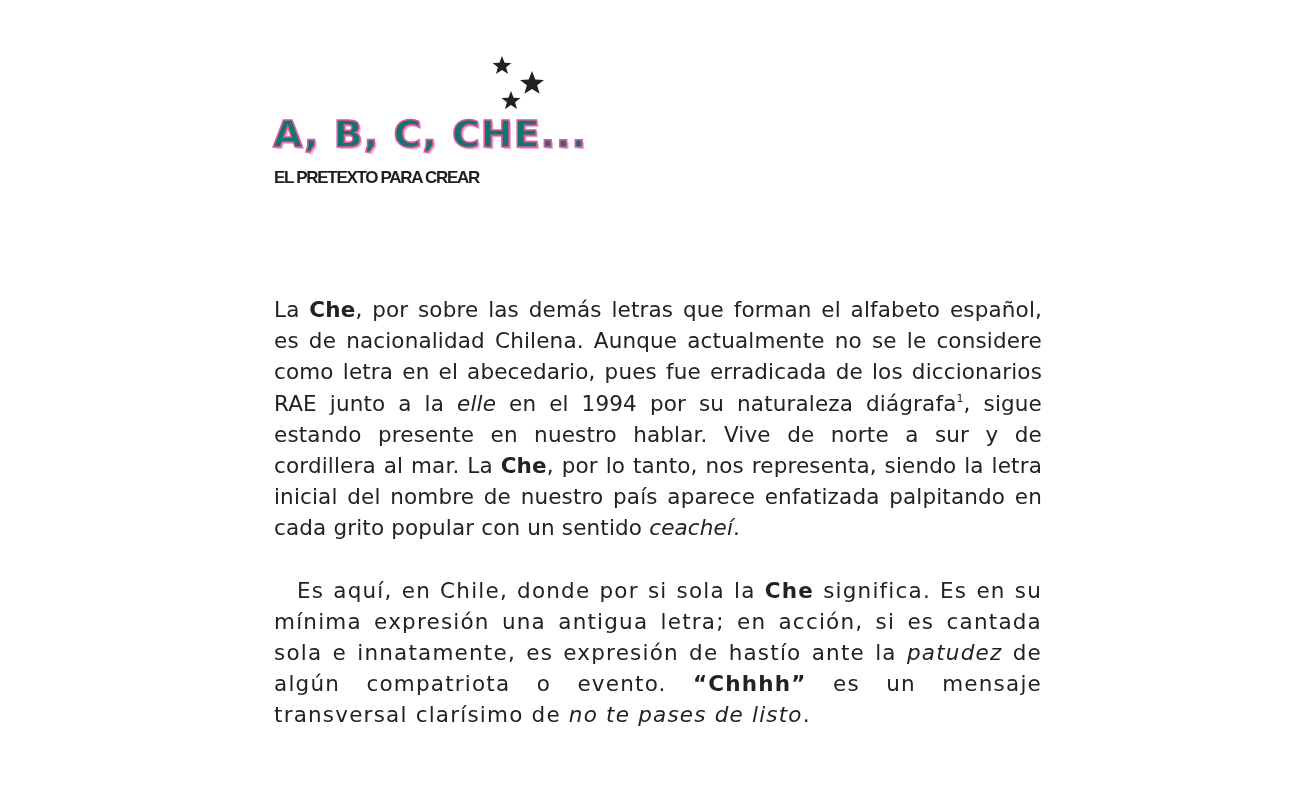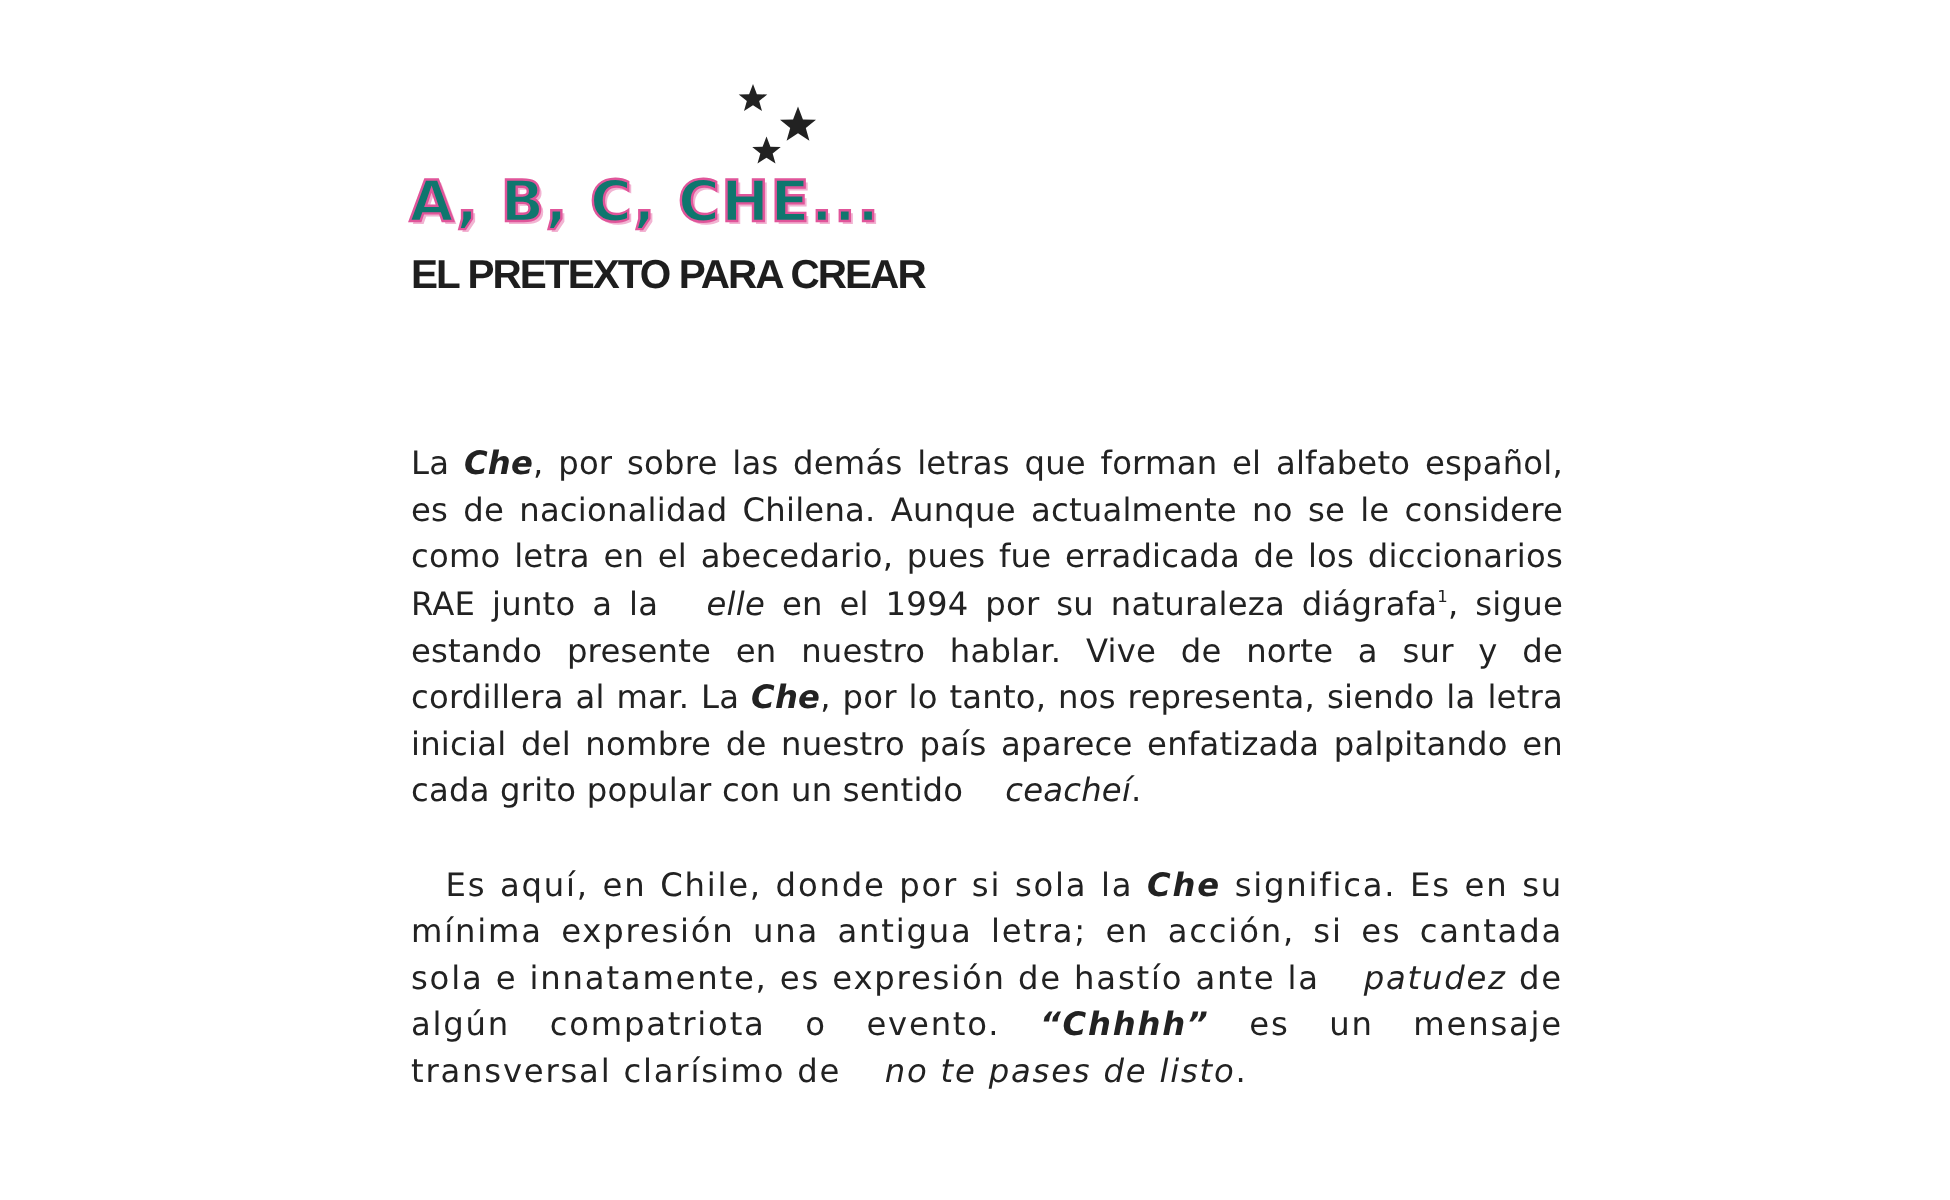--- a/index.html
+++ b/index.html
@@ -35,21 +35,21 @@
       text-shadow: 2px 2px 0 #f2b3d2;
       line-height: 44px;
       white-space: nowrap;
     }
     .subtitle {
       position: absolute;
       left: 274px;
       top: 168px;
       font-family: "Liberation Sans", sans-serif;
       font-weight: bold;
-      font-size: 27px;
+      font-size: 17px;
       letter-spacing: -1.3px;
       color: #1e1e1e;
       white-space: nowrap;
     }
     .body-text {
       position: absolute;
       left: 274px;
       top: 294px;
       width: 768px;
       font-family: "DejaVu Sans", sans-serif;
@@ -64,25 +64,23 @@
     }
     .para + .para {
       margin-top: 31px;
       text-indent: 23px;
     }
     .para-2 {
       letter-spacing: 1.2px;
     }
     .bi {
       font-weight: bold;
-      font-style: italic;
     }
     .it {
       font-style: italic;
-      margin-left: 21px;
     }
     .sup {
       font-size: 11px;
       vertical-align: 9px;
       line-height: 0;
     }
   </style>
 </head>
 <body>
 

